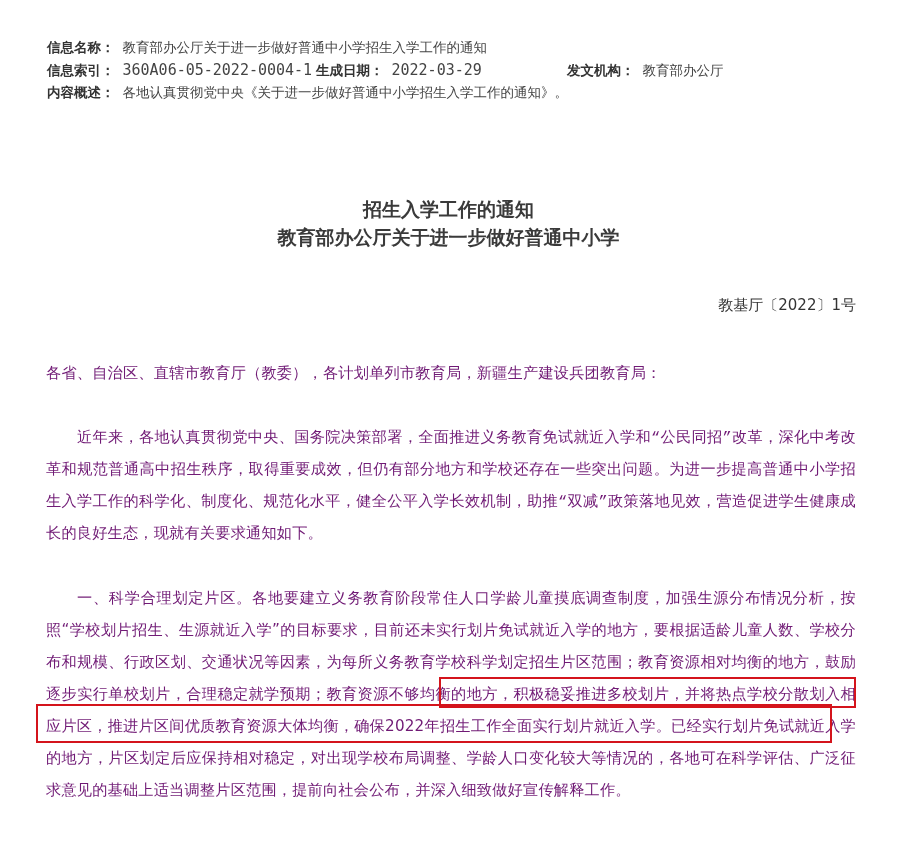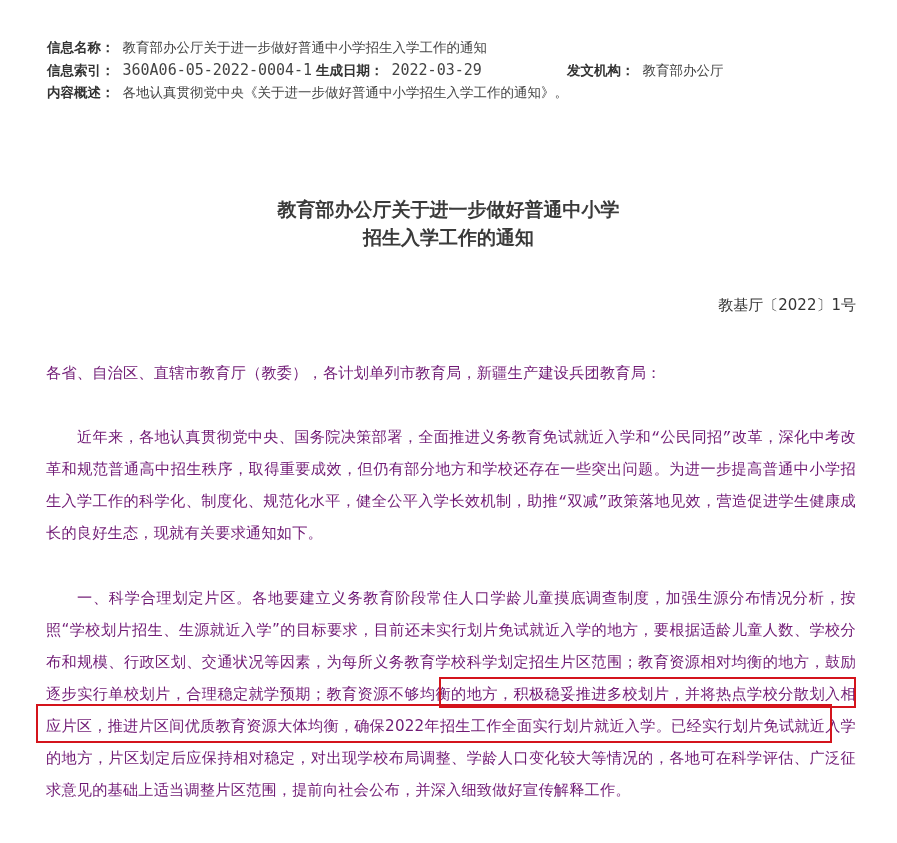--- a/index.html
+++ b/index.html
@@ -29,22 +29,22 @@
     <span class="meta-label">信息索引：</span><span class="meta-val mono">360A06-05-2022-0004-1</span>
     <span class="abs" style="left:243px;"><span class="meta-label">生成日期：</span><span class="meta-val mono">2022-03-29</span></span>
     <span class="abs" style="left:494px;"><span class="meta-label">发文机构：</span><span class="meta-val">教育部办公厅</span></span>
   </div>
   <div class="meta-row">
     <span class="meta-label">内容概述：</span><span class="meta-val">各地认真贯彻党中央《关于进一步做好普通中小学招生入学工作的通知》。</span>
   </div>
 </div>
 
 <div class="title">
+  <div>招生入学工作的通知</div>
   <div>教育部办公厅关于进一步做好普通中小学</div>
-  <div>招生入学工作的通知</div>
 </div>
 
 <div class="docno">教基厅〔2022〕1号</div>
 
 <div class="para salute">各省、自治区、直辖市教育厅（教委），各计划单列市教育局，新疆生产建设兵团教育局：</div>
 
 <div class="para p1">近年来，各地认真贯彻党中央、国务院决策部署，全面推进义务教育免试就近入学和“公民同招”改革，深化中考改革和规范普通高中招生秩序，取得重要成效，但仍有部分地方和学校还存在一些突出问题。为进一步提高普通中小学招生入学工作的科学化、制度化、规范化水平，健全公平入学长效机制，助推“双减”政策落地见效，营造促进学生健康成长的良好生态，现就有关要求通知如下。</div>
 
 <div class="para p2"><span>一、科学合理划定片区。各地要建立义务教育阶段常住人口学龄儿童摸底调查制度，加强生源分布情况分析，按照“学校划片招生、生源就近入学”的目标要求，目前还未实行划片免试就近入学的地方，要根据适龄儿童人数、学校分布和规模、行政区划、交通状况等因素，为每所义务教育学校科学划定招生片区范围；教育资源相对均衡的地方，鼓励逐步实行单校划片，合理稳定就学预期；</span><span>教育资源不够均衡的地方，积极稳妥推进多校划片，并将热点学校分散划入相应片区，推进片区间优质教育资源大体均衡，确保2022年招生工作全面实行划片就近入学。</span><span>已经实行划片免试就近入学的地方，片区划定后应保持相对稳定，对出现学校布局调整、学龄人口变化较大等情况的，各地可在科学评估、广泛征求意见的基础上适当调整片区范围，提前向社会公布，并深入细致做好宣传解释工作。</span></div>
 

